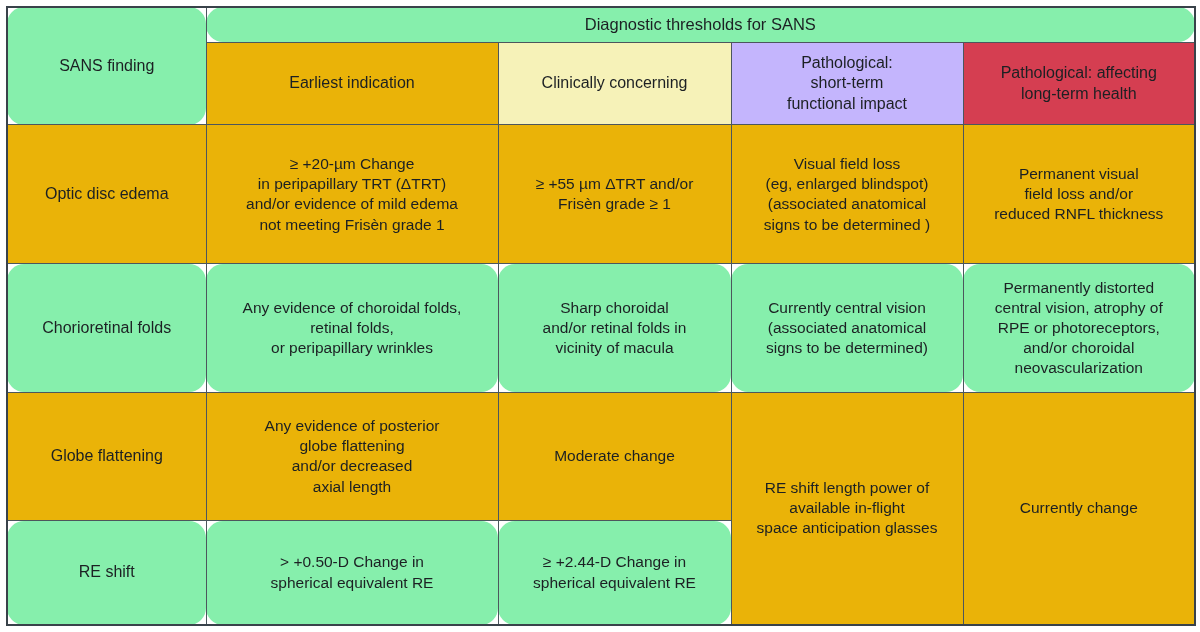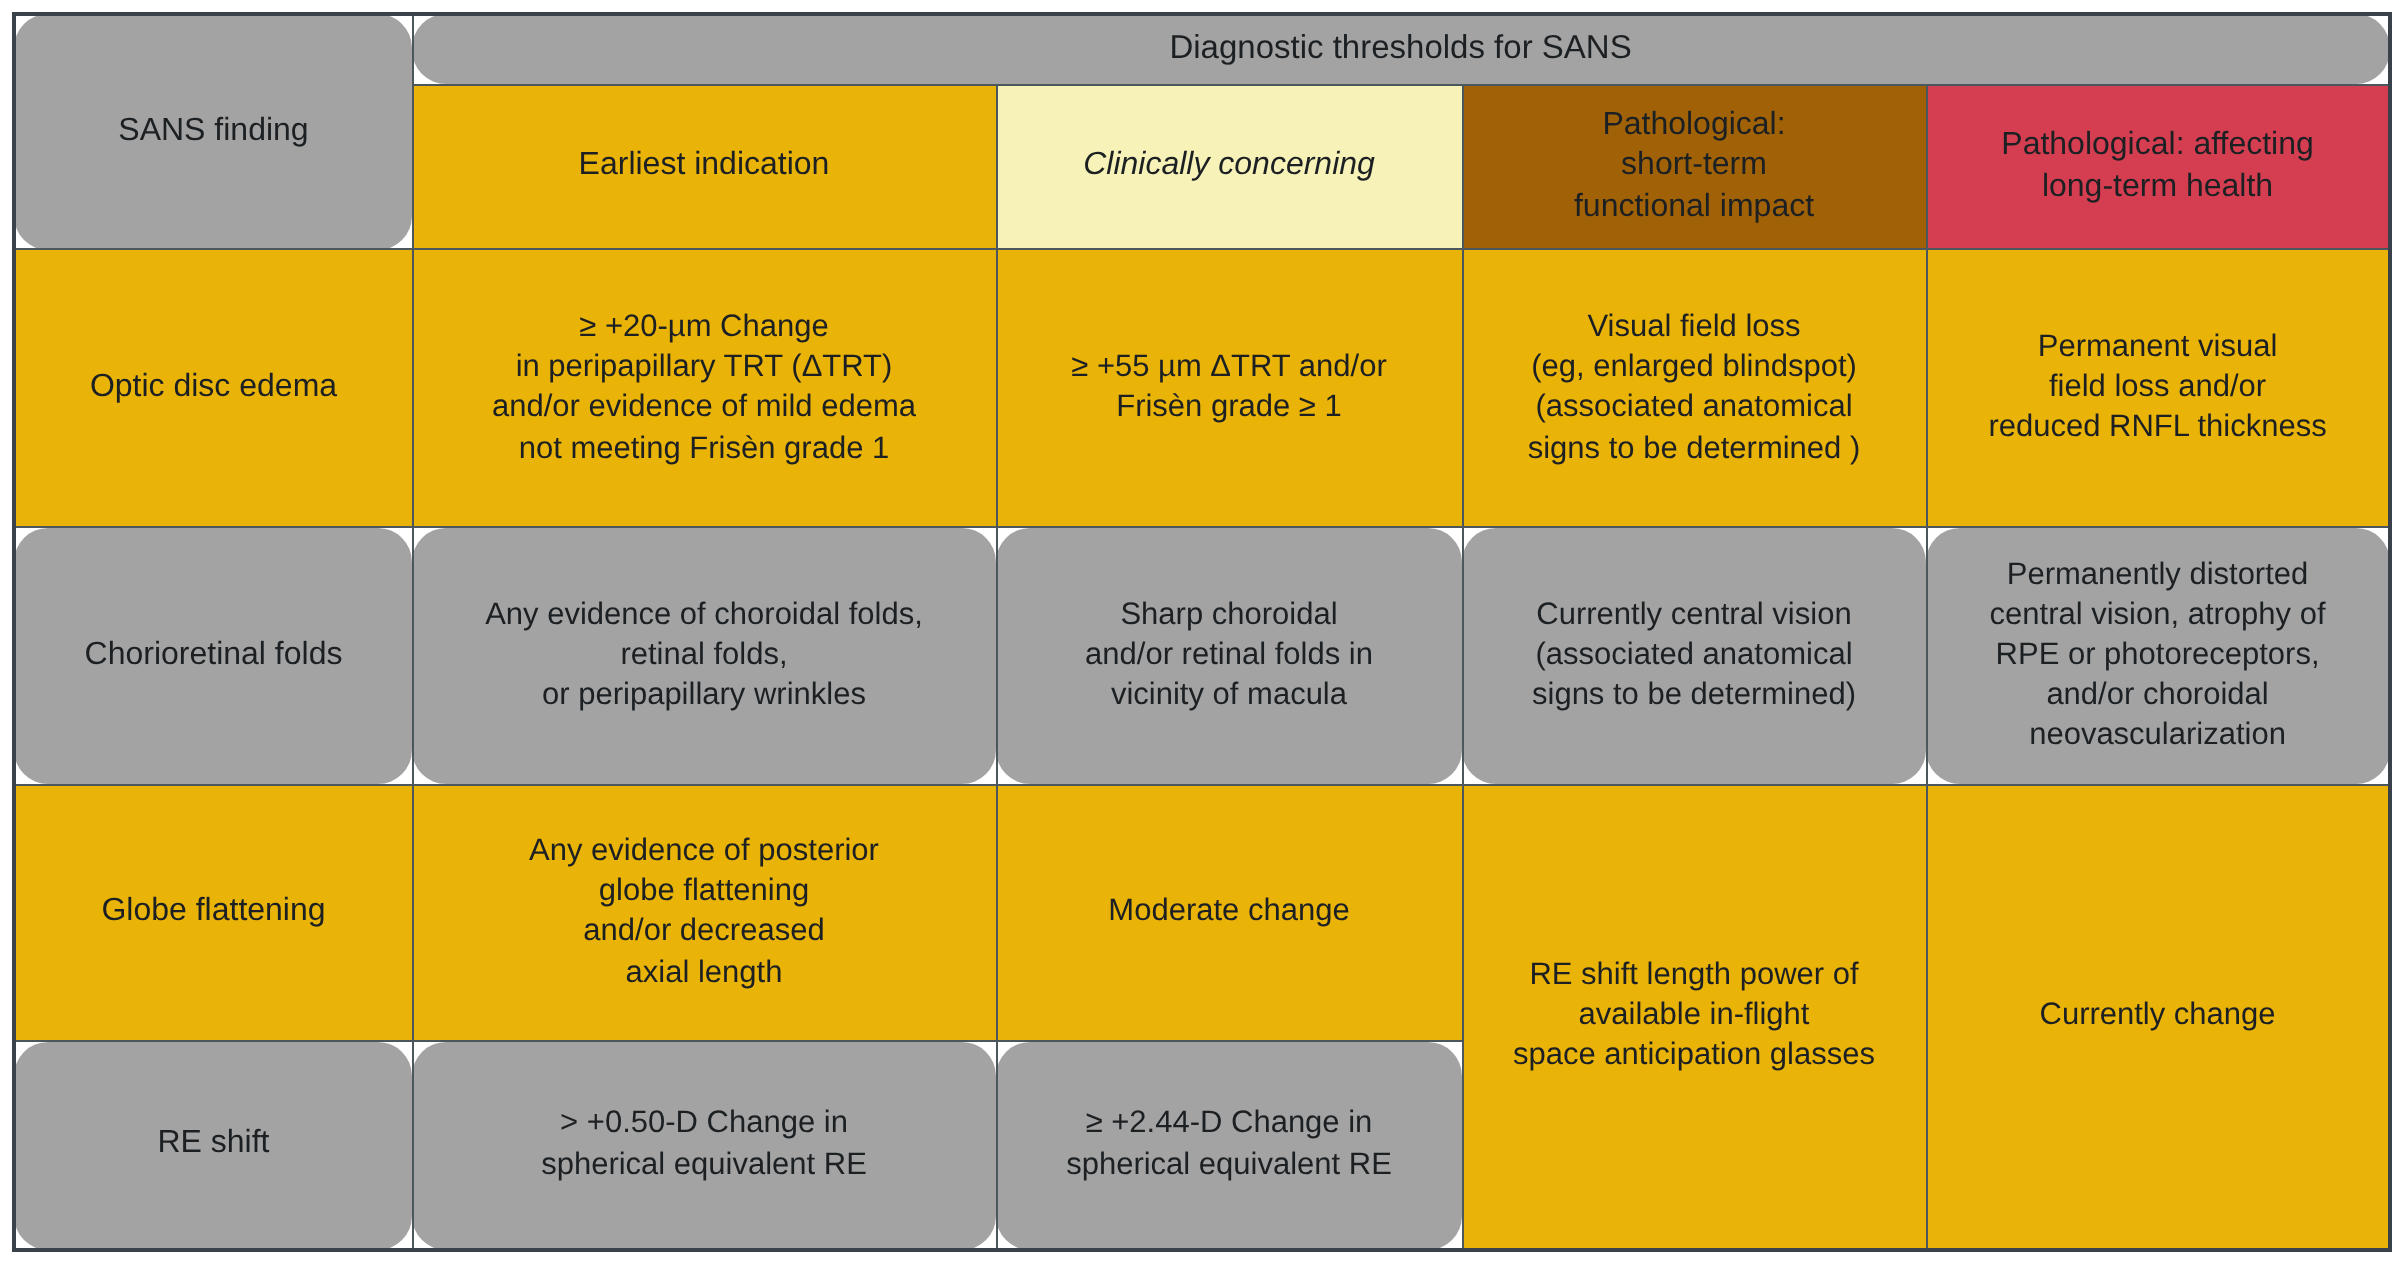--- a/index.html
+++ b/index.html
@@ -31,24 +31,24 @@
     white-space: pre-line;
     padding: 2px 8px;
     font-size: 15.5px;
     line-height: 1.3;
     box-sizing: border-box;
     color: #1c2023;
   }
   .group-hdr { font-size: 16.5px; }
   .col-hdr   { font-size: 16px; }
   .finding   { font-size: 16px; margin-left: 44px; }
-  .c-gray   { background: #a3a3a3; border-radius: 17px; }
+  .c-gray   { background: #86efac; border-radius: 17px; }
   .c-green  { background: #eab308; }
-  .c-yellow { background: #f6f2b8; font-style: italic; }
-  .c-orange { background: #a16207; }
+  .c-yellow { background: #f6f2b8; }
+  .c-orange { background: #c4b5fd; }
   .c-red    { background: #d53e51; margin-left: 20px; }
   tr.r-grouphdr { height: 34px; }
   tr.r-colhdr   { height: 79px; }
   tr.r-1        { height: 133px; }
   tr.r-2        { height: 123px; }
   tr.r-3        { height: 123px; }
   tr.r-4        { height: 100px; }
 </style>
 </head>
 <body>

